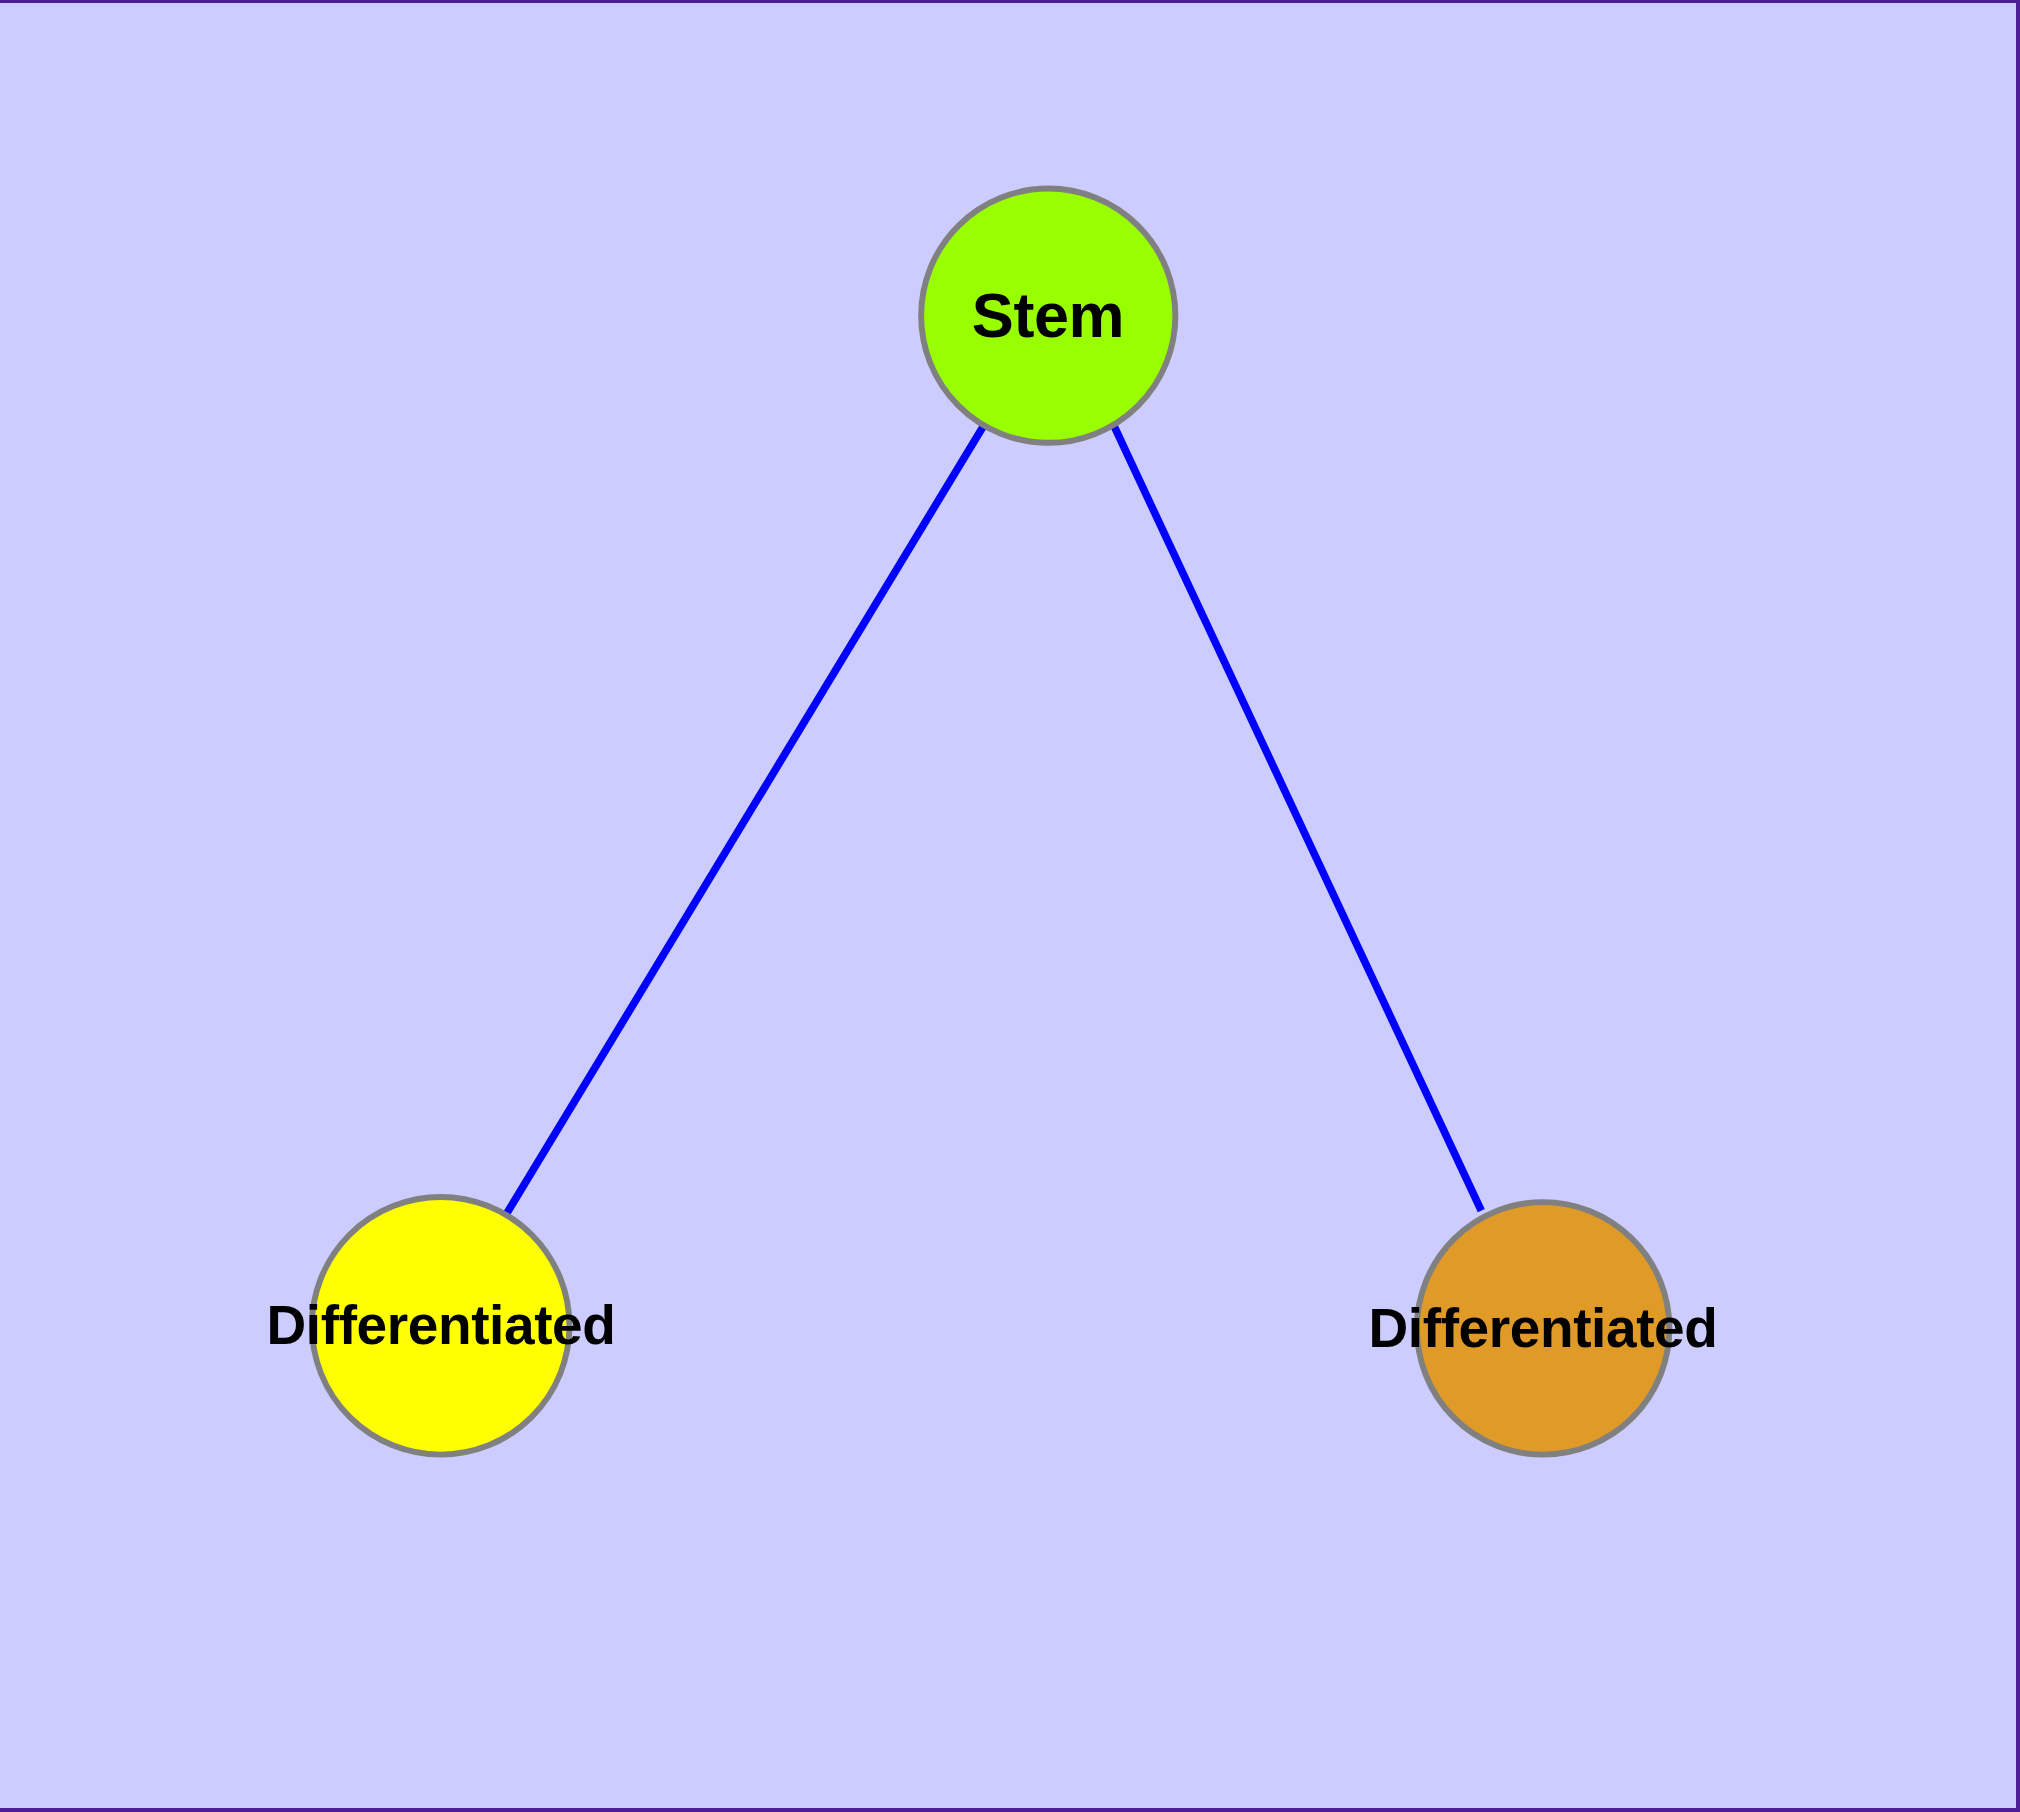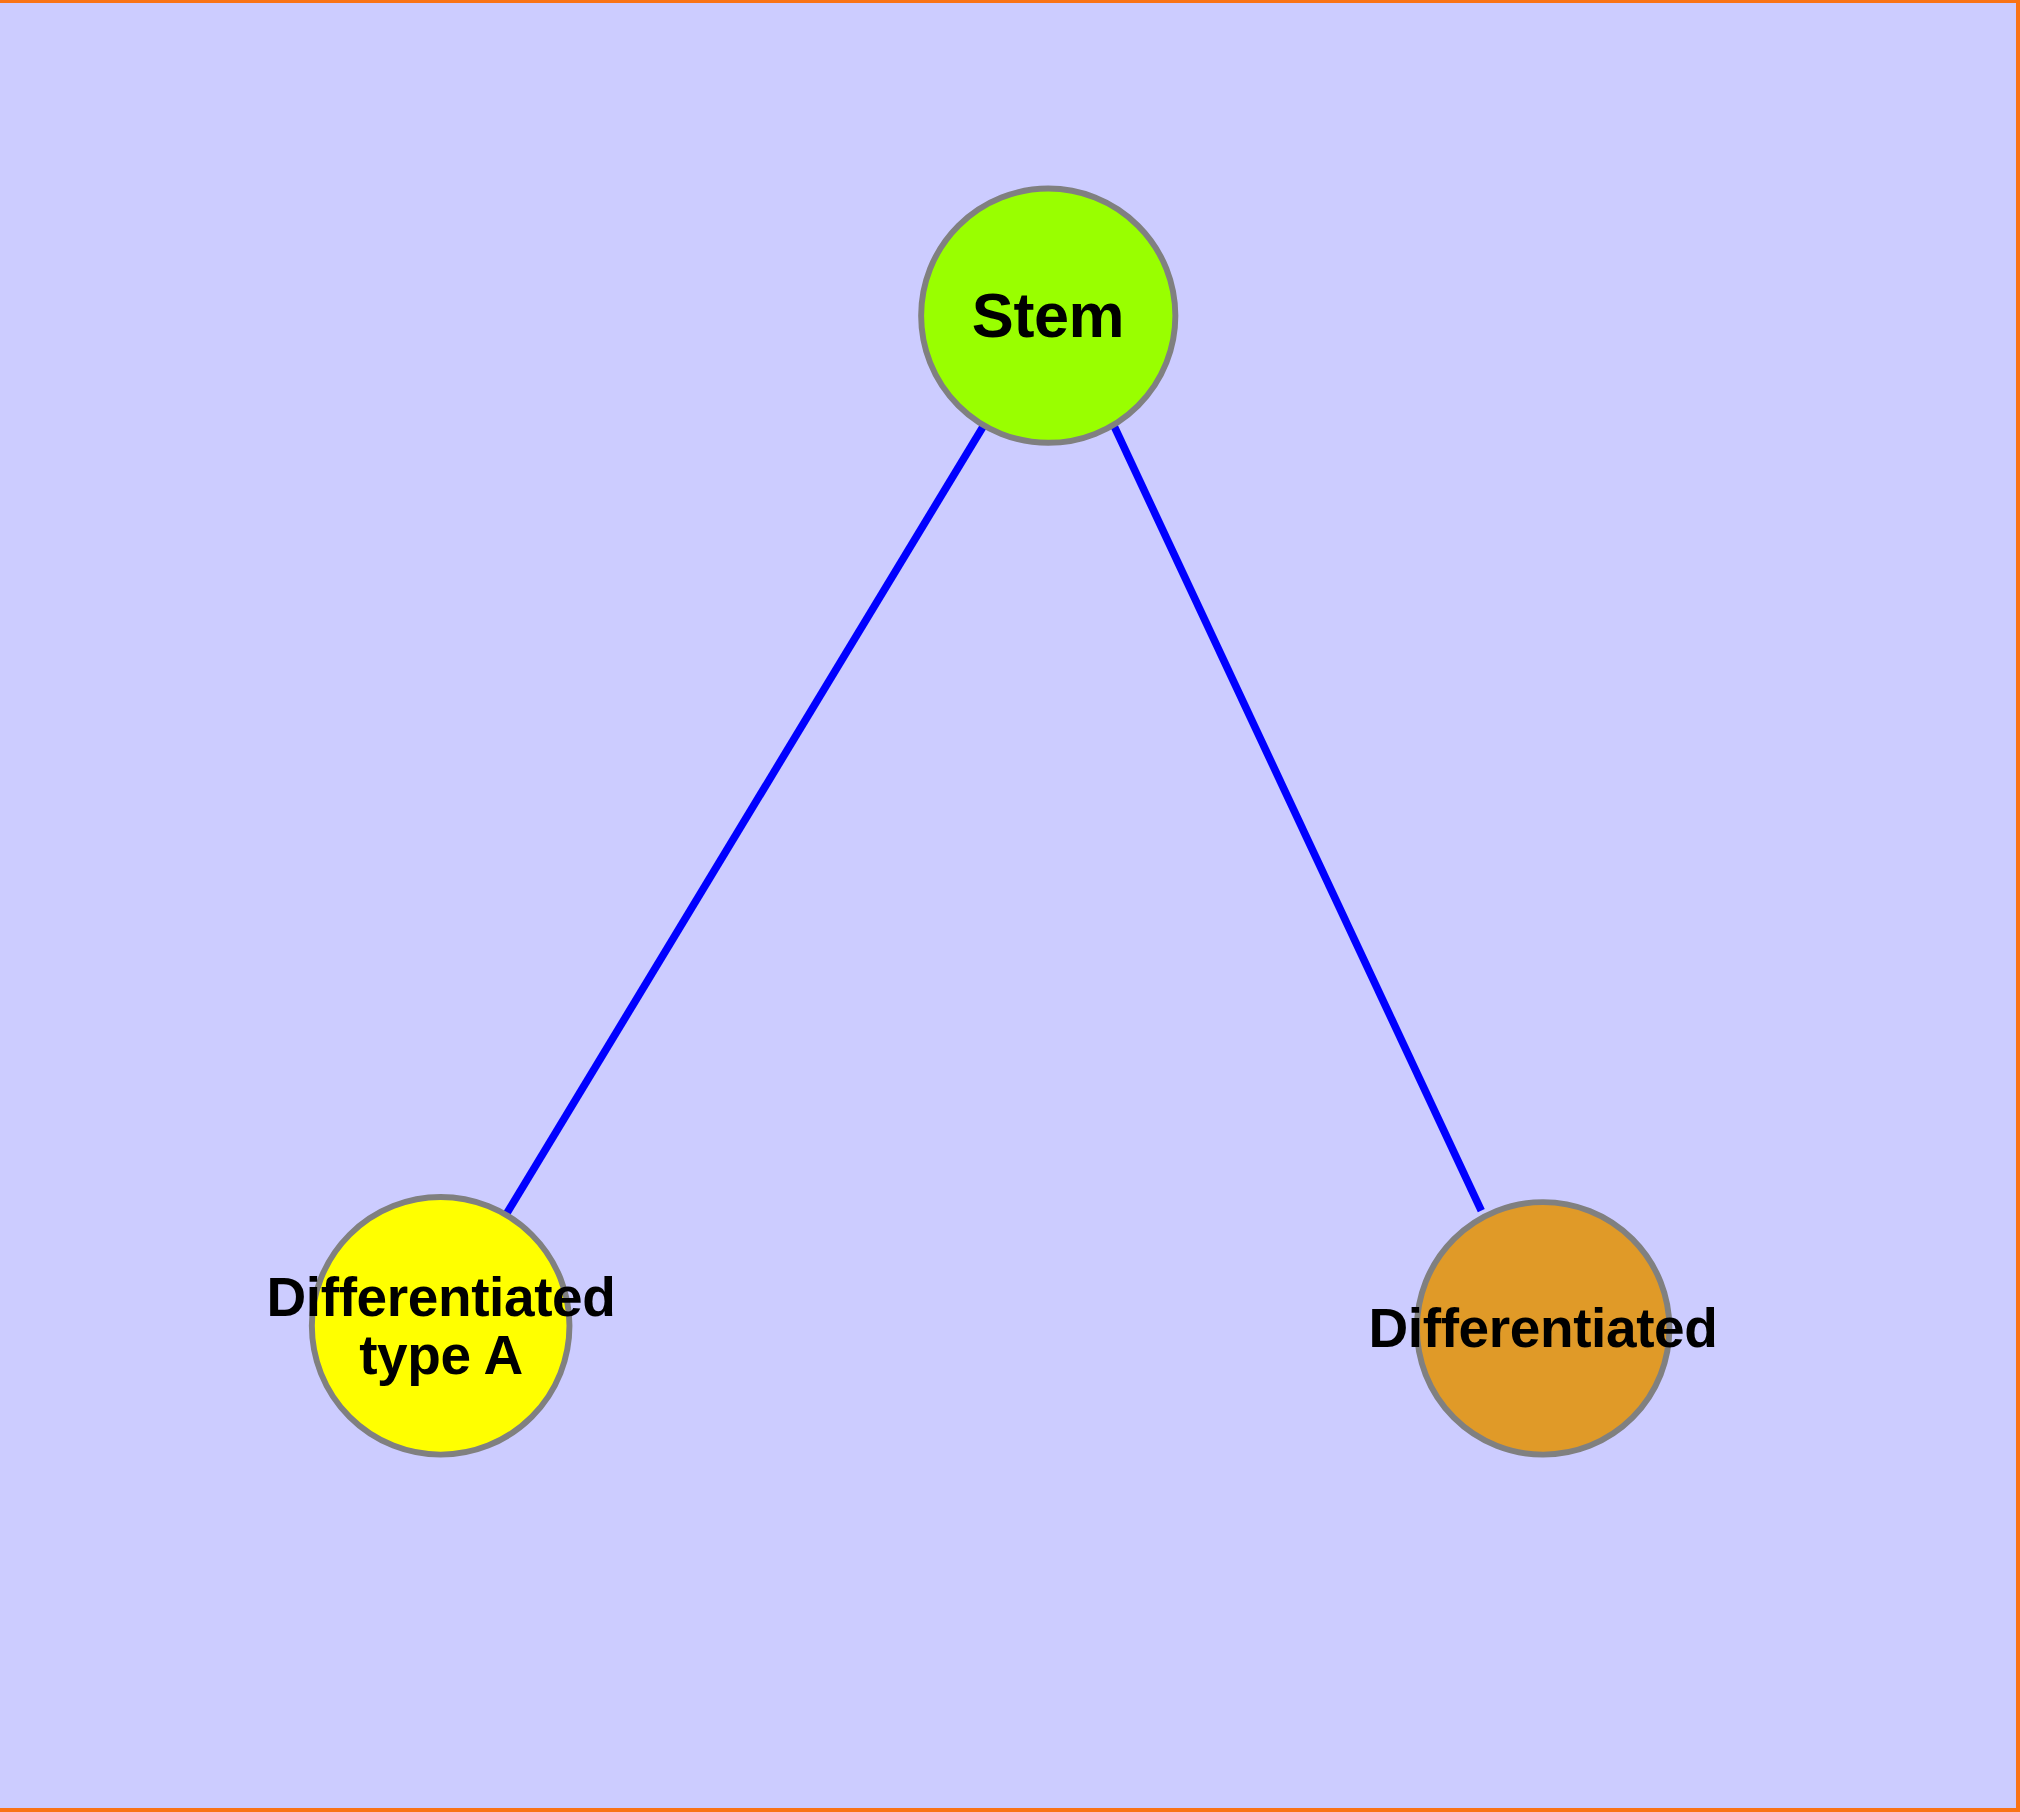--- a/index.html
+++ b/index.html
@@ -5,21 +5,21 @@
 <style>
   html, body {
     margin: 0;
     padding: 0;
     background: #ffffff;
   }
   #stage {
     position: relative;
     width: 2021px;
     height: 1812px;
-    background: #f97316;
+    background: #4c1d95;
     overflow: hidden;
     font-family: "Liberation Sans", "DejaVu Sans", sans-serif;
   }
   #canvas {
     position: absolute;
     left: 0px;
     top: 3.4px;
     width: 2016px;
     height: 1805px;
     background: #ccccff;
@@ -71,21 +71,20 @@
         <circle id="node-2" cx="1821" cy="1564" r="149" fill="#e09a28" stroke="#808080" stroke-width="7"></circle>
       </g>
     </svg>
 
     <div class="node-label label-stem" id="label-0" style="left: 1048px; top: 313px; color: rgb(0, 0, 0);">
       <div>Stem</div>
     </div>
 
     <div class="node-label label-diff" id="label-1" style="left: 441px; top: 1323px; color: rgb(0, 0, 0);">
       <div>Differentiated</div>
-      <div>type A</div>
     </div>
 
     <div class="node-label label-diff" id="label-2" style="left: 1543px; top: 1326px; color: rgb(0, 0, 0);">
       <div>Differentiated</div>
     </div>
 
   </div>
 </div>
 
 

